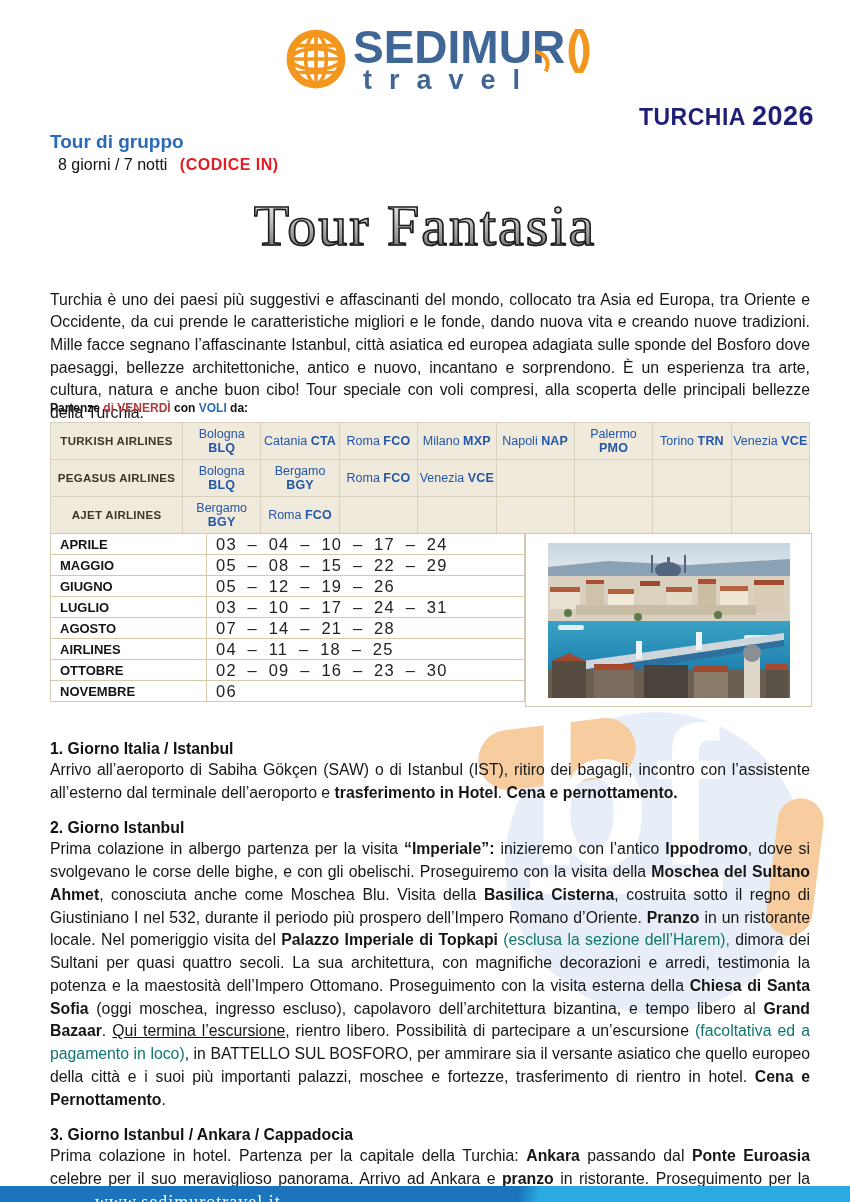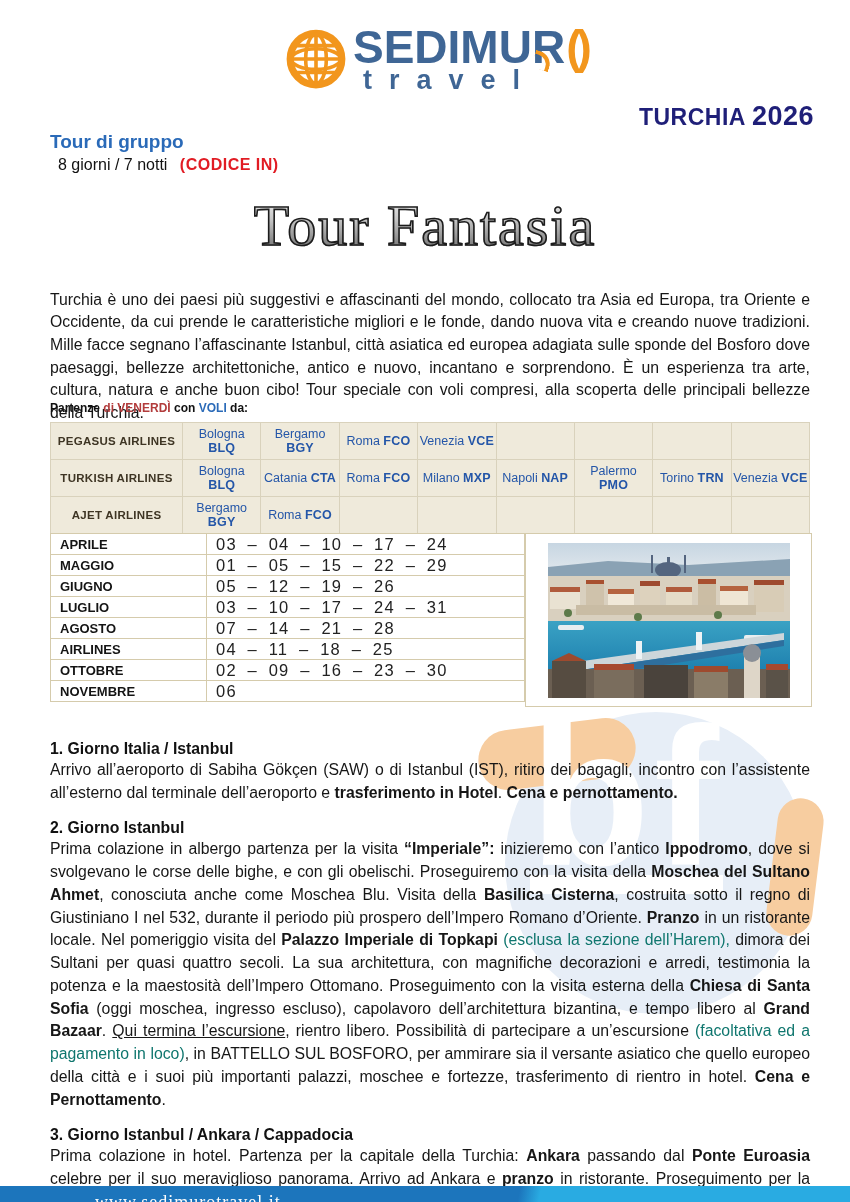--- a/index.html
+++ b/index.html
@@ -140,42 +140,42 @@
           <col>
           <col>
           <col>
           <col>
           <col>
           <col>
           <col>
         </colgroup>
       <tbody id="airlines-body">
           <tr>
-            <td class="airline-name">PEGASUS AIRLINES</td>
-            <td class="city-cell"><span>Bologna </span><span class="code">BLQ</span></td>
-            <td class="city-cell"><span>Bergamo </span><span class="code">BGY</span></td>
-            <td class="city-cell"><span>Roma </span><span class="code">FCO</span></td>
-            <td class="city-cell"><span>Venezia </span><span class="code">VCE</span></td>
-            <td class="city-cell"></td>
-            <td class="city-cell"></td>
-            <td class="city-cell"></td>
-            <td class="city-cell"></td>
-          </tr>
-          <tr>
             <td class="airline-name">TURKISH AIRLINES</td>
             <td class="city-cell"><span>Bologna </span><span class="code">BLQ</span></td>
             <td class="city-cell"><span>Catania </span><span class="code">CTA</span></td>
             <td class="city-cell"><span>Roma </span><span class="code">FCO</span></td>
             <td class="city-cell"><span>Milano </span><span class="code">MXP</span></td>
             <td class="city-cell"><span>Napoli </span><span class="code">NAP</span></td>
             <td class="city-cell"><span>Palermo </span><span class="code">PMO</span></td>
             <td class="city-cell"><span>Torino </span><span class="code">TRN</span></td>
             <td class="city-cell"><span>Venezia </span><span class="code">VCE</span></td>
           </tr>
           <tr>
+            <td class="airline-name">PEGASUS AIRLINES</td>
+            <td class="city-cell"><span>Bologna </span><span class="code">BLQ</span></td>
+            <td class="city-cell"><span>Bergamo </span><span class="code">BGY</span></td>
+            <td class="city-cell"><span>Roma </span><span class="code">FCO</span></td>
+            <td class="city-cell"><span>Venezia </span><span class="code">VCE</span></td>
+            <td class="city-cell"></td>
+            <td class="city-cell"></td>
+            <td class="city-cell"></td>
+            <td class="city-cell"></td>
+          </tr>
+          <tr>
             <td class="airline-name">AJET AIRLINES</td>
             <td class="city-cell"><span>Bergamo </span><span class="code">BGY</span></td>
             <td class="city-cell"><span>Roma </span><span class="code">FCO</span></td>
             <td class="city-cell"></td>
             <td class="city-cell"></td>
             <td class="city-cell"></td>
             <td class="city-cell"></td>
             <td class="city-cell"></td>
             <td class="city-cell"></td>
           </tr>
@@ -183,21 +183,21 @@
     </table>
 
     <table class="cal-table">
       <tbody id="calendar-body">
           <tr>
             <td class="month">APRILE</td>
             <td class="dates">03 – 04 – 10 – 17 – 24</td>
           </tr>
           <tr>
             <td class="month">MAGGIO</td>
-            <td class="dates">01 – 05 – 15 – 22 – 29</td>
+            <td class="dates">05 – 08 – 15 – 22 – 29</td>
           </tr>
           <tr>
             <td class="month">GIUGNO</td>
             <td class="dates">05 – 12 – 19 – 26</td>
           </tr>
           <tr>
             <td class="month">LUGLIO</td>
             <td class="dates">03 – 10 – 17 – 24 – 31</td>
           </tr>
           <tr>

